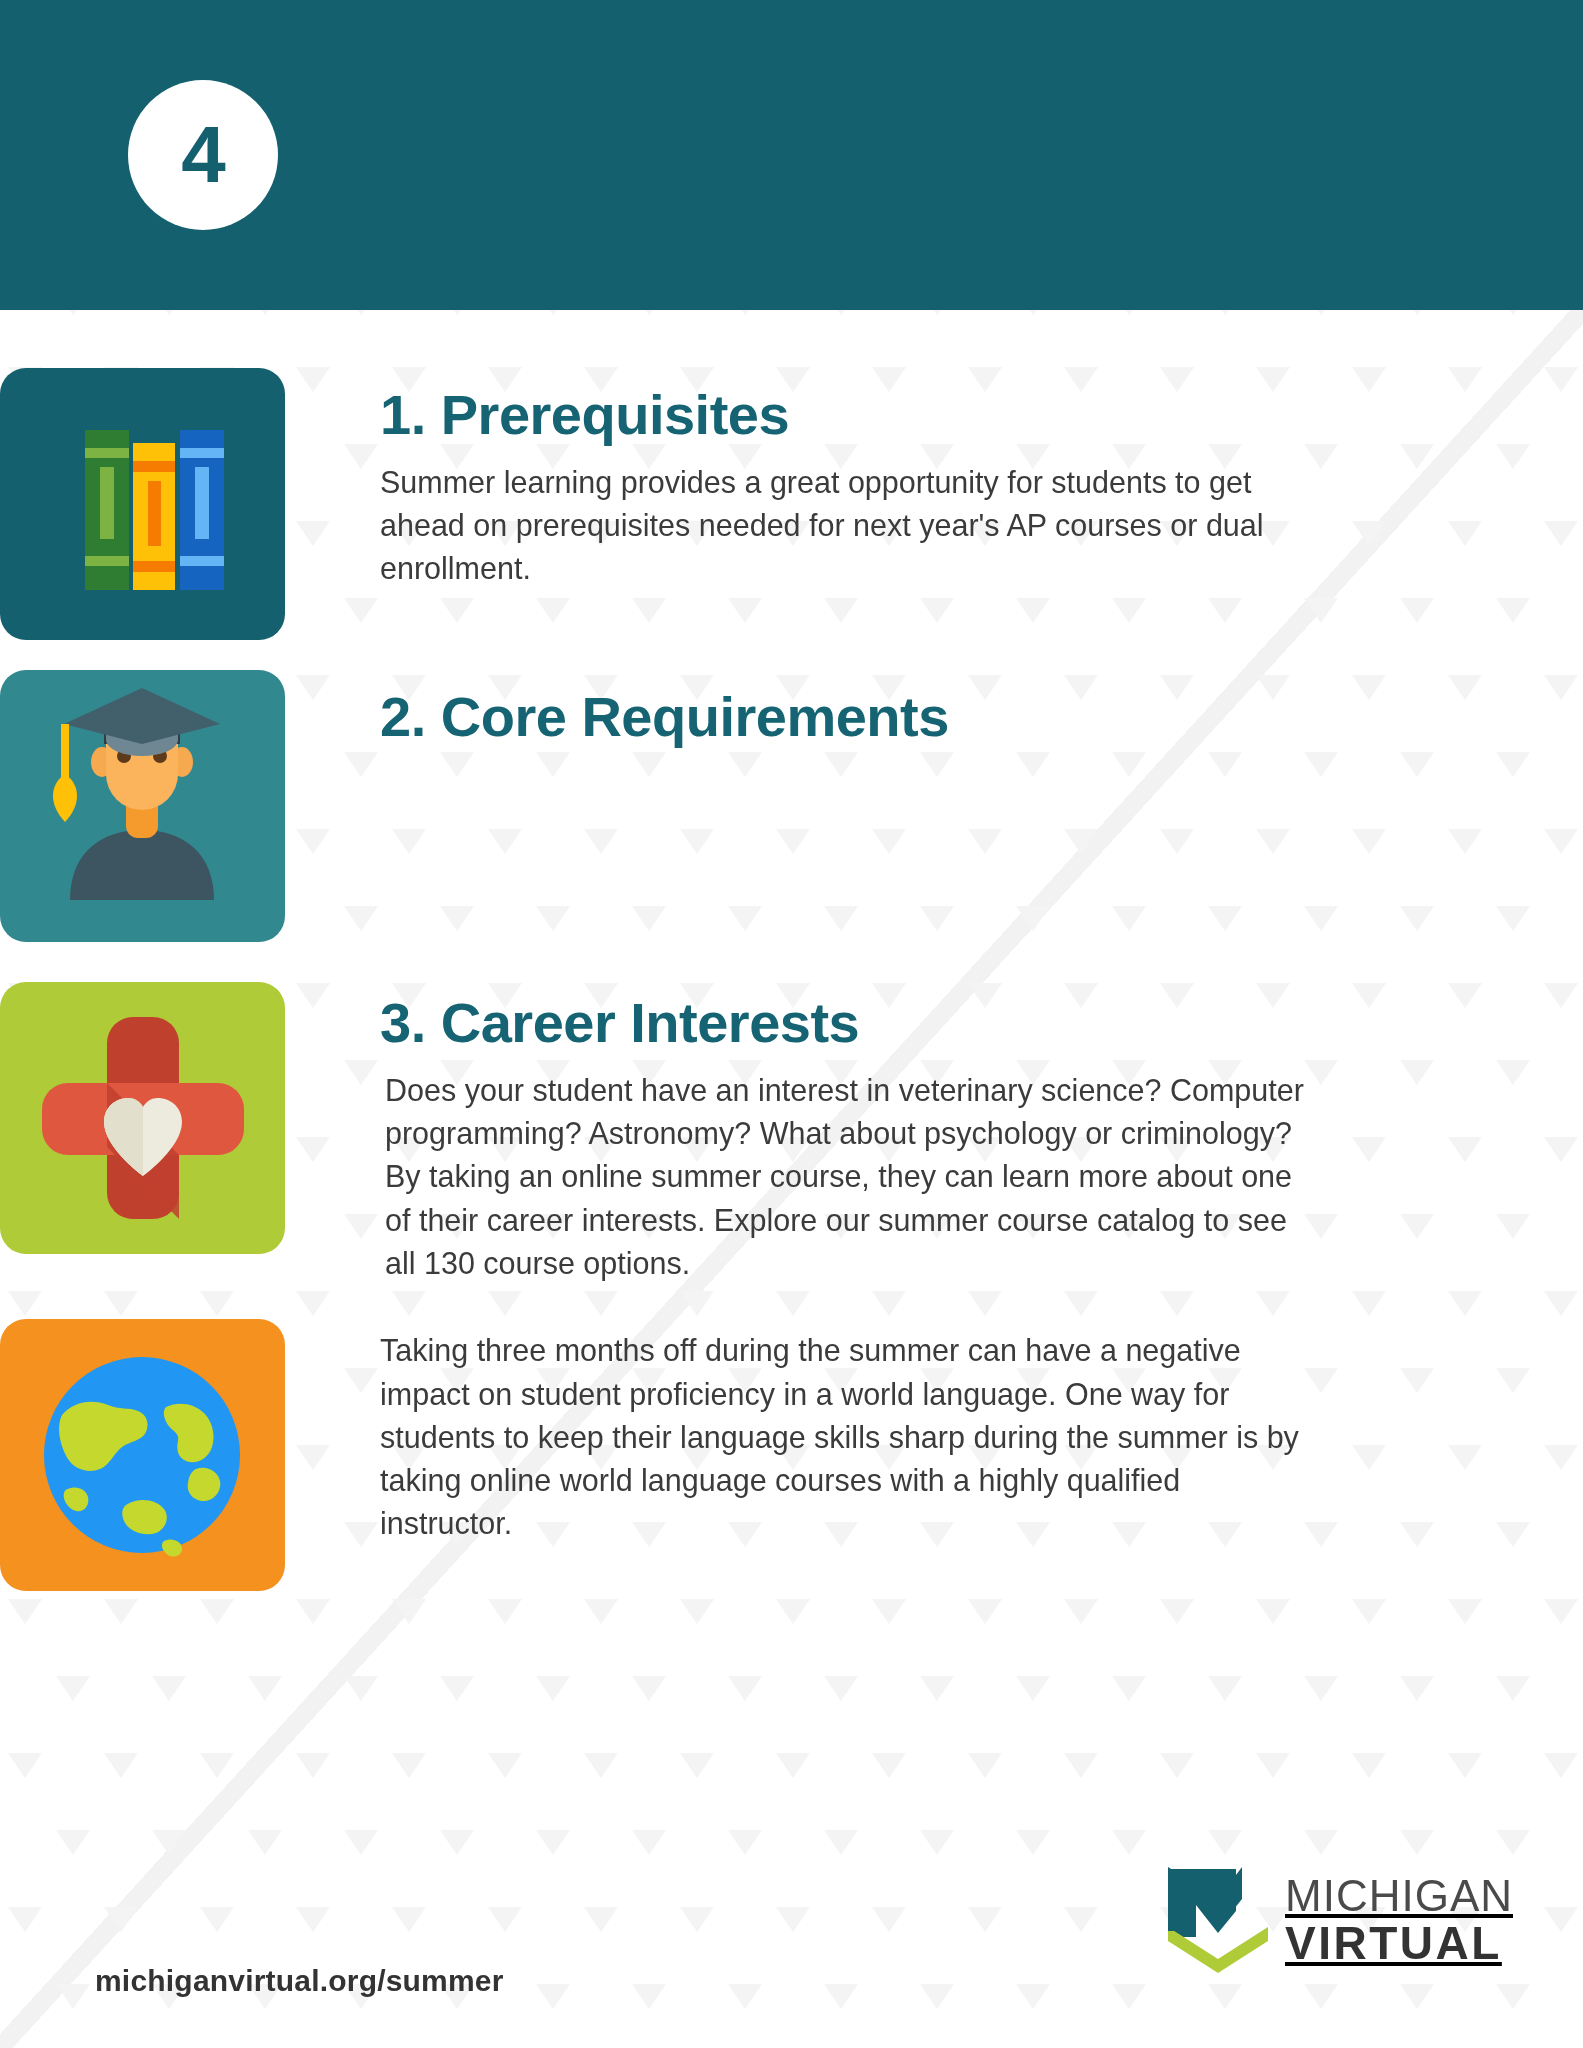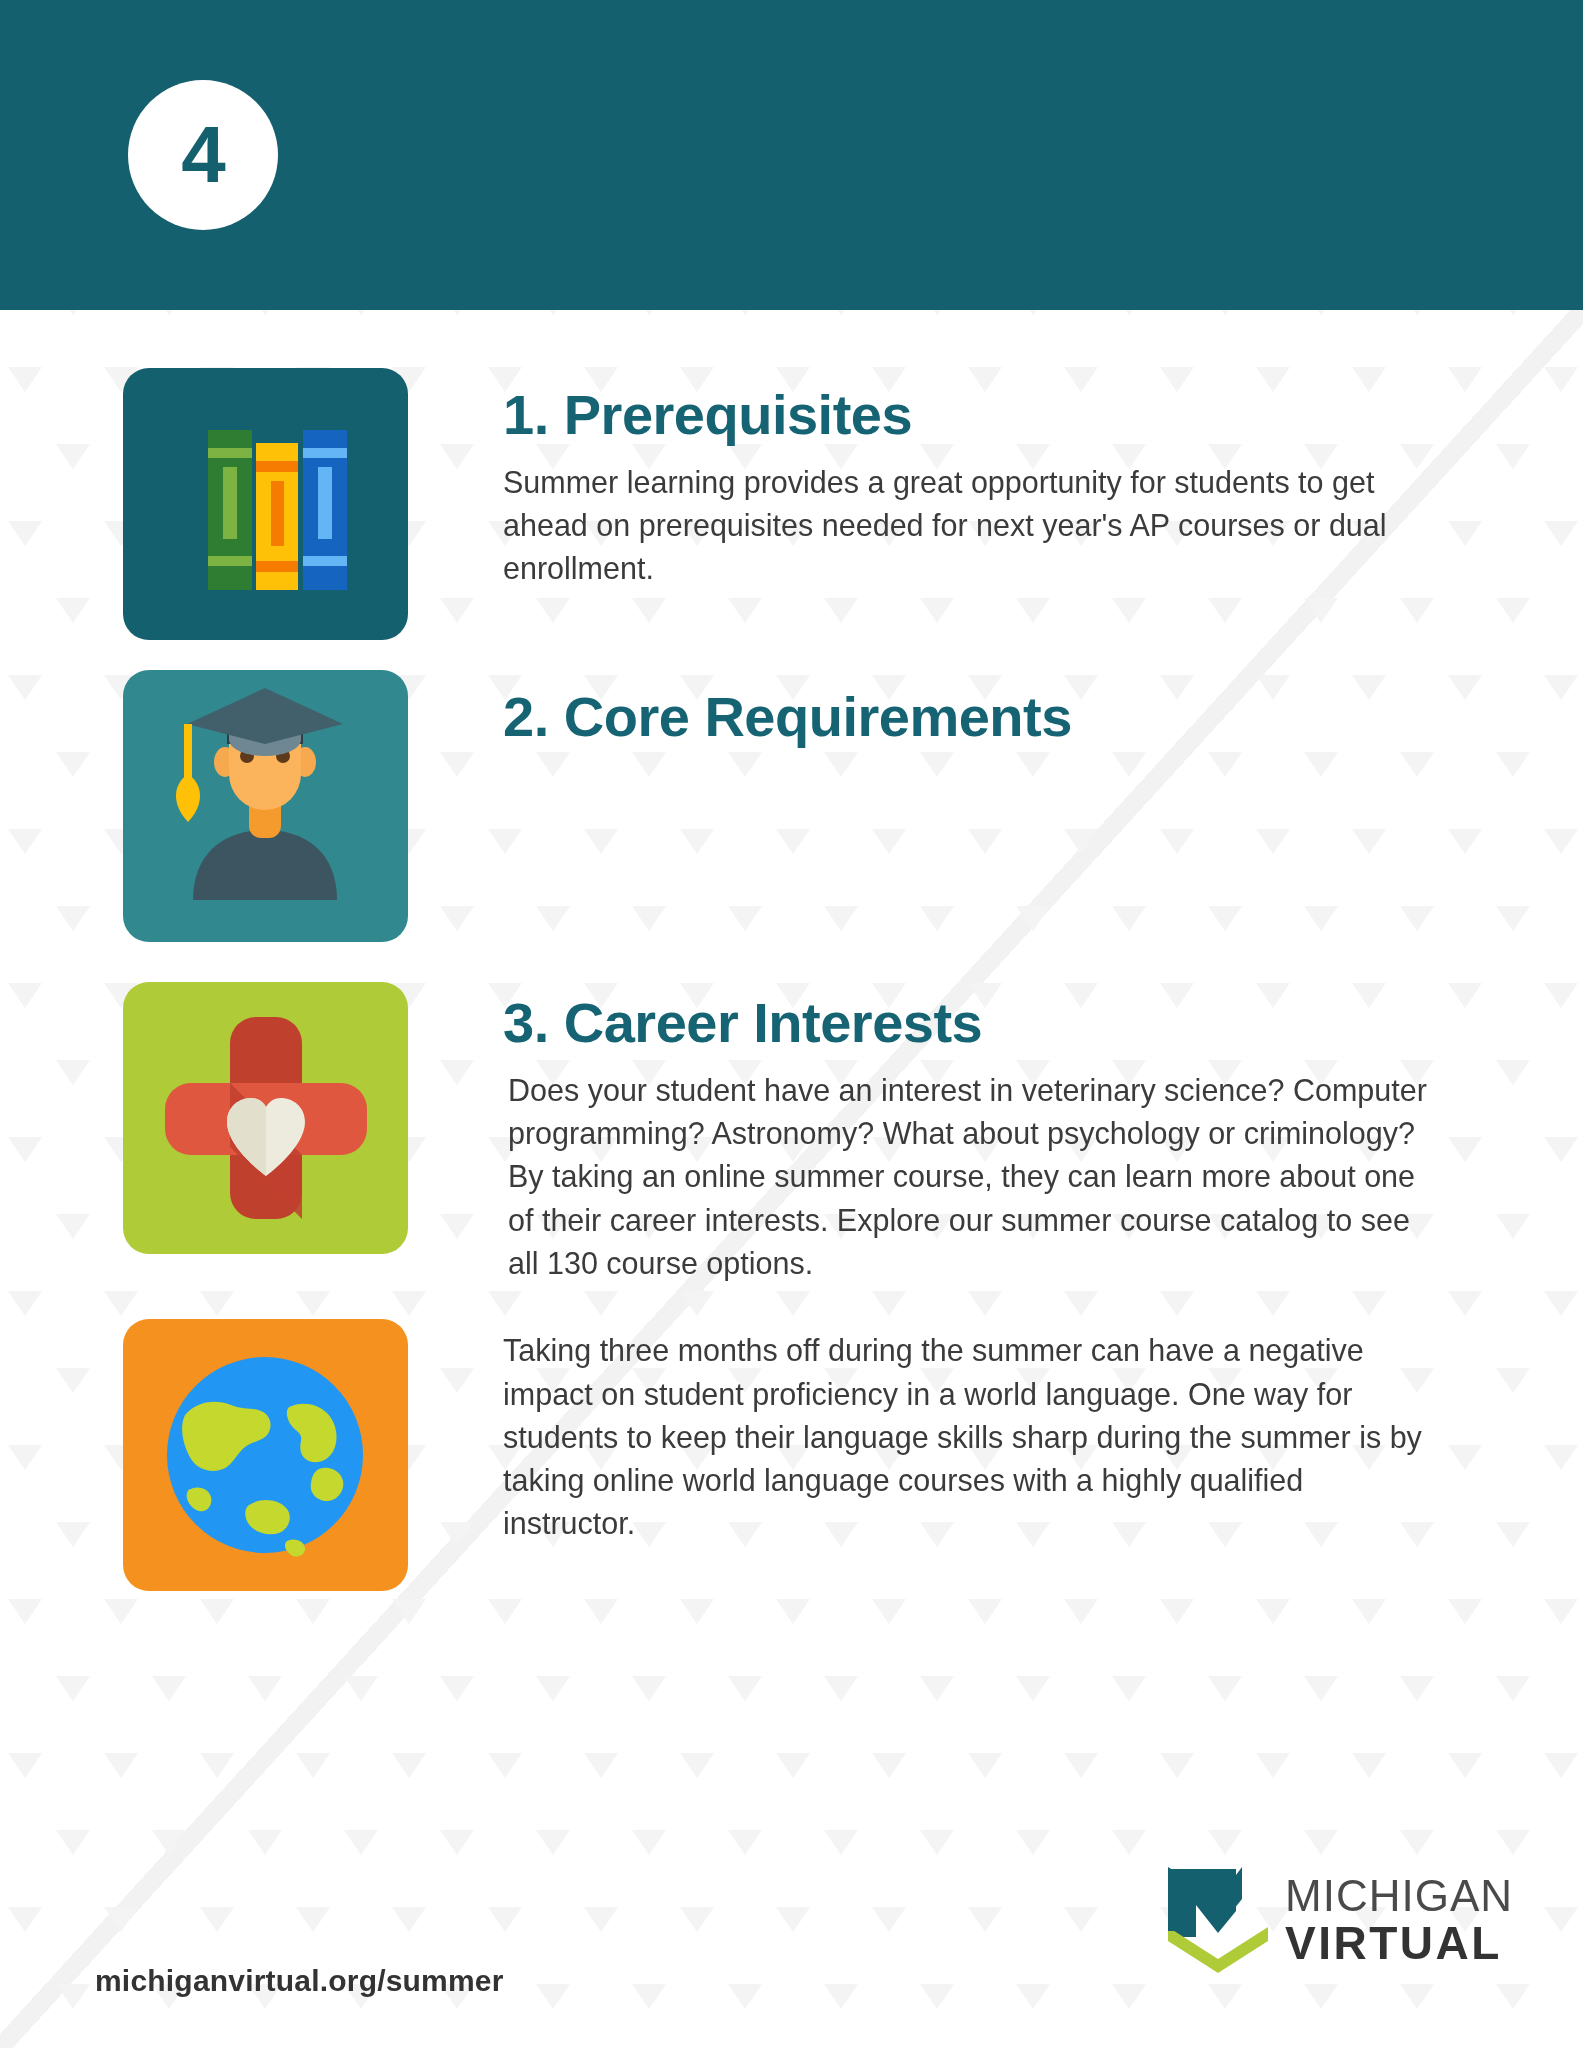--- a/index.html
+++ b/index.html
@@ -77,21 +77,20 @@
   
   .content {
     position: relative;
     z-index: 2;
     padding-top: 58px;
   }
 
   .section {
     display: flex;
     align-items: flex-start;
-    padding-left: 123px;
     margin-bottom: 26px;
   }
 
   .icon-box {
     width: 285px;
     height: 272px;
     border-radius: 26px;
     flex: none;
     position: relative;
     overflow: hidden;
@@ -135,20 +134,21 @@
     font-size: 30px;
     font-weight: bold;
     letter-spacing: 0.2px;
     align-self: flex-end;
     padding-bottom: 4px;
   }
   .logo {
     display: flex;
     align-items: center;
     gap: 14px;
+    text-decoration: underline;
   }
   .logo-words {
     display: flex;
     flex-direction: column;
     line-height: 1;
   }
   .logo-words .w1 {
     font-size: 44px;
     color: #4a4a4a;
     letter-spacing: 1px;

